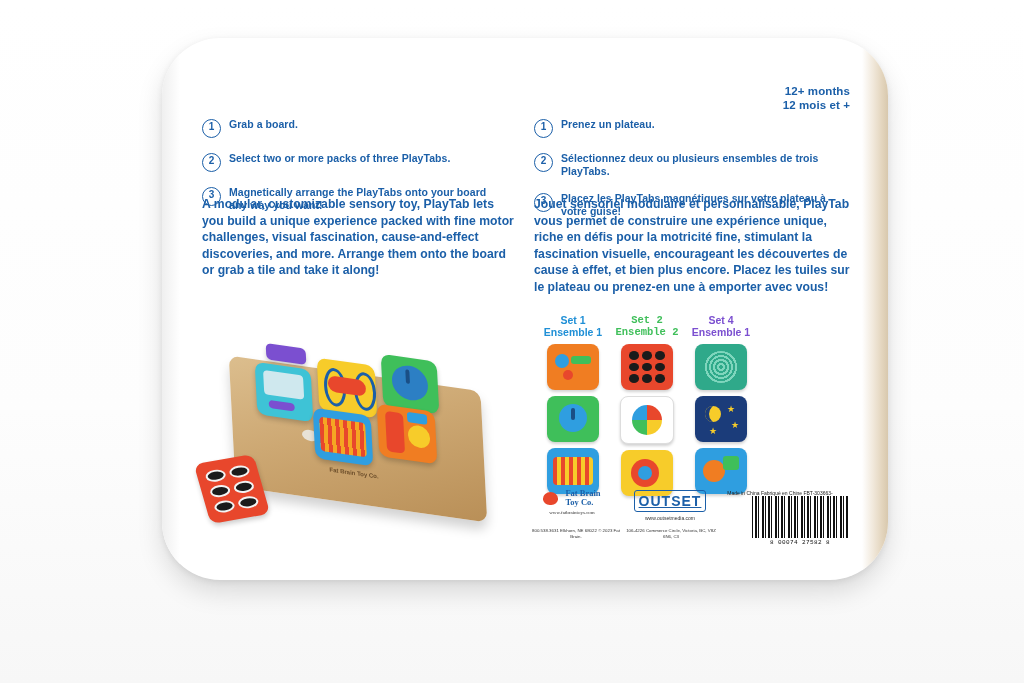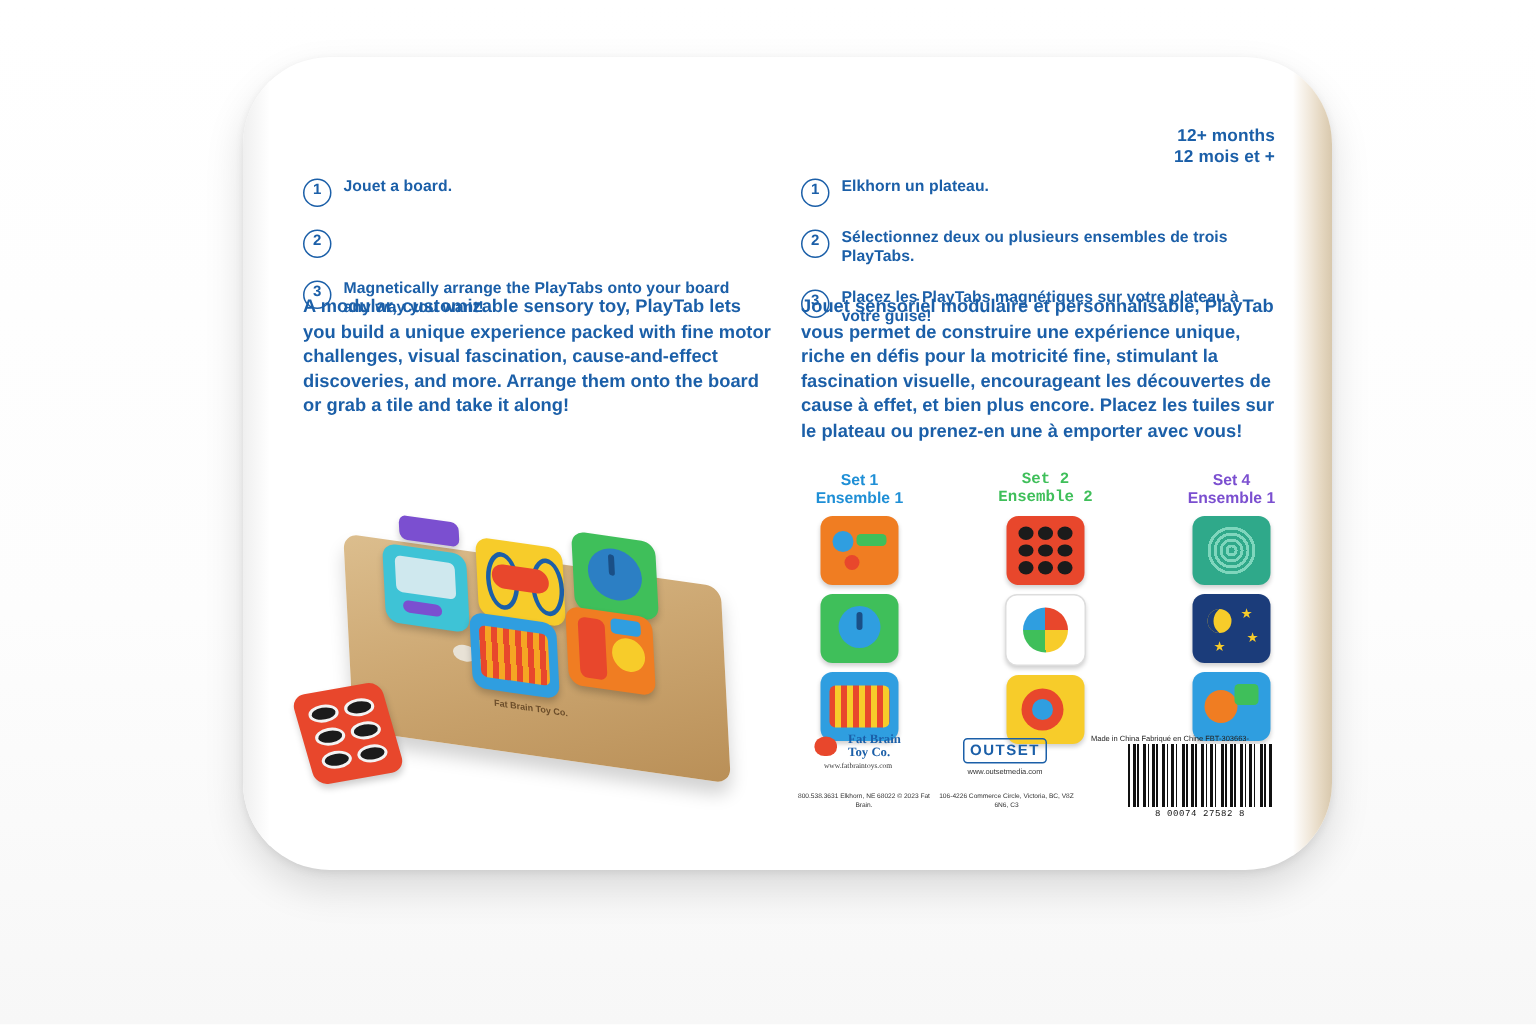--- a/index.html
+++ b/index.html
@@ -206,21 +206,21 @@
   }
   .tab-red .dots span { background:#1b1b1b; border-radius:50%; border:2px solid #f3f3f3; }
 
   
   .sets {
     position: absolute;
     left: 352px;
     top: 258px;
     width: 322px;
     display: flex;
-    justify-content: space-between;
+    justify-content: flex-start;
   }
   .set-col { width: 74px; text-align: center; }
   .set-title {
     font-size: 10.5px;
     font-weight: bold;
     line-height: 12px;
   }
   .set-title .fr { display: block; }
   .set-tiles { margin-top: 6px; }
   .set-tile {
@@ -287,24 +287,25 @@
     left: 440px;
     top: 6px;
     width: 92px;
     text-align: center;
     color: #1b5fa8;
   }
   .outset-box {
     border: 1.4px solid #1b5fa8;
     border-radius: 3px;
     padding: 2px 4px;
-    font-size: 10px;
+    font-size: 14px;
     font-weight: bold;
     letter-spacing: 1px;
     display: inline-block;
+    text-decoration: underline;
   }
   .outset-url { font-size: 5px; margin-top: 3px; color:#333; }
 
   .legal-left {
     position: absolute;
     left: 346px;
     top: 44px;
     width: 92px;
     font-size: 4.4px;
     line-height: 6px;
@@ -369,35 +370,36 @@
     <div class="box-inner">
 
       <div class="age-badge">
         <div>12+ months</div>
         <div>12 mois et +</div>
       </div>
 
       <div class="steps en">
         <div class="step">
           <div class="step-num">1</div>
-          <div class="step-text">Jouet a board.</div>
+          <div class="step-text">Grab a board.</div>
         </div>
         <div class="step">
           <div class="step-num">2</div>
+          <div class="step-text">Select two or more packs of three PlayTabs.</div>
         </div>
         <div class="step">
           <div class="step-num">3</div>
           <div class="step-text">Magnetically arrange the PlayTabs onto your board any way you want!</div>
         </div>
       </div>
 
       <div class="steps fr">
         <div class="step">
           <div class="step-num">1</div>
-          <div class="step-text">Elkhorn un plateau.</div>
+          <div class="step-text">Prenez un plateau.</div>
         </div>
         <div class="step">
           <div class="step-num">2</div>
           <div class="step-text">Sélectionnez deux ou plusieurs ensembles de trois PlayTabs.</div>
         </div>
         <div class="step">
           <div class="step-num">3</div>
           <div class="step-text">Placez les PlayTabs magnétiques sur votre plateau à votre guise!</div>
         </div>
       </div>

